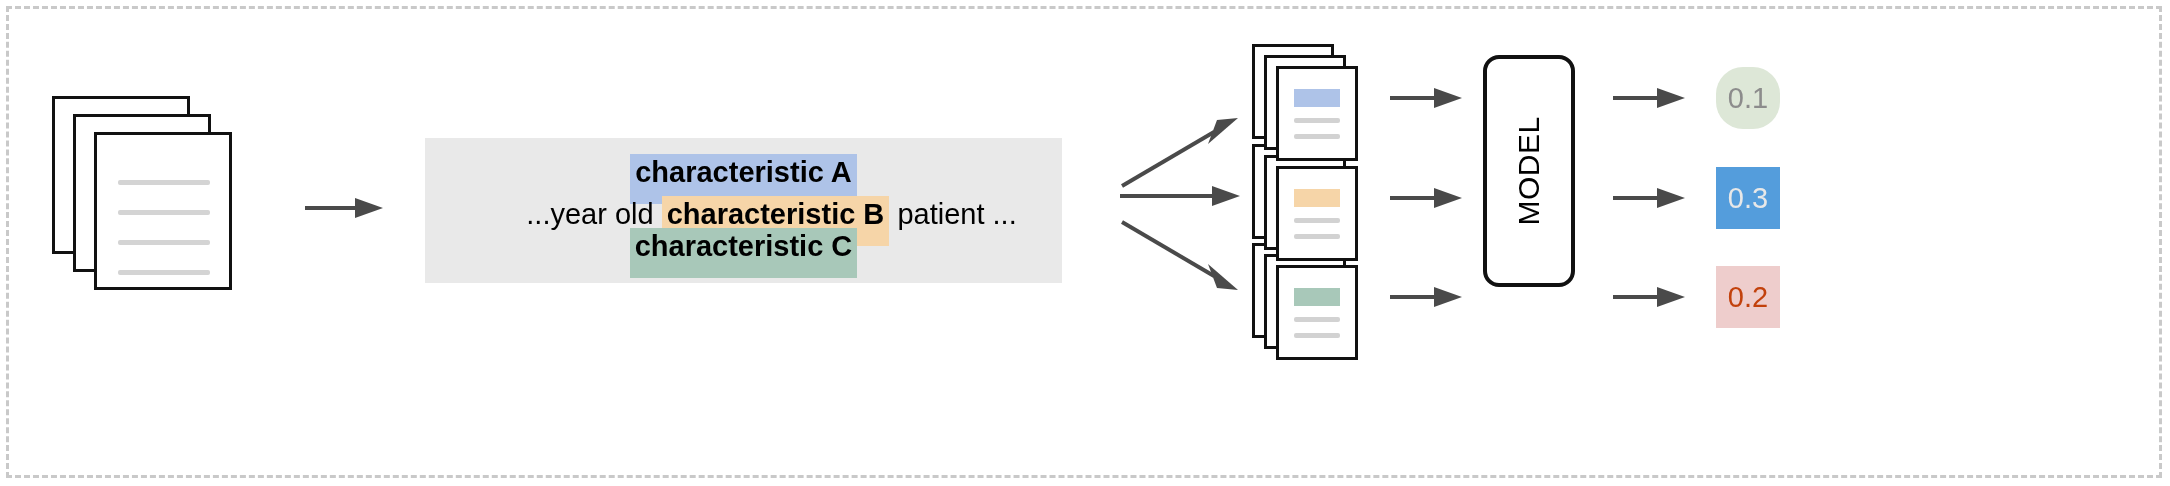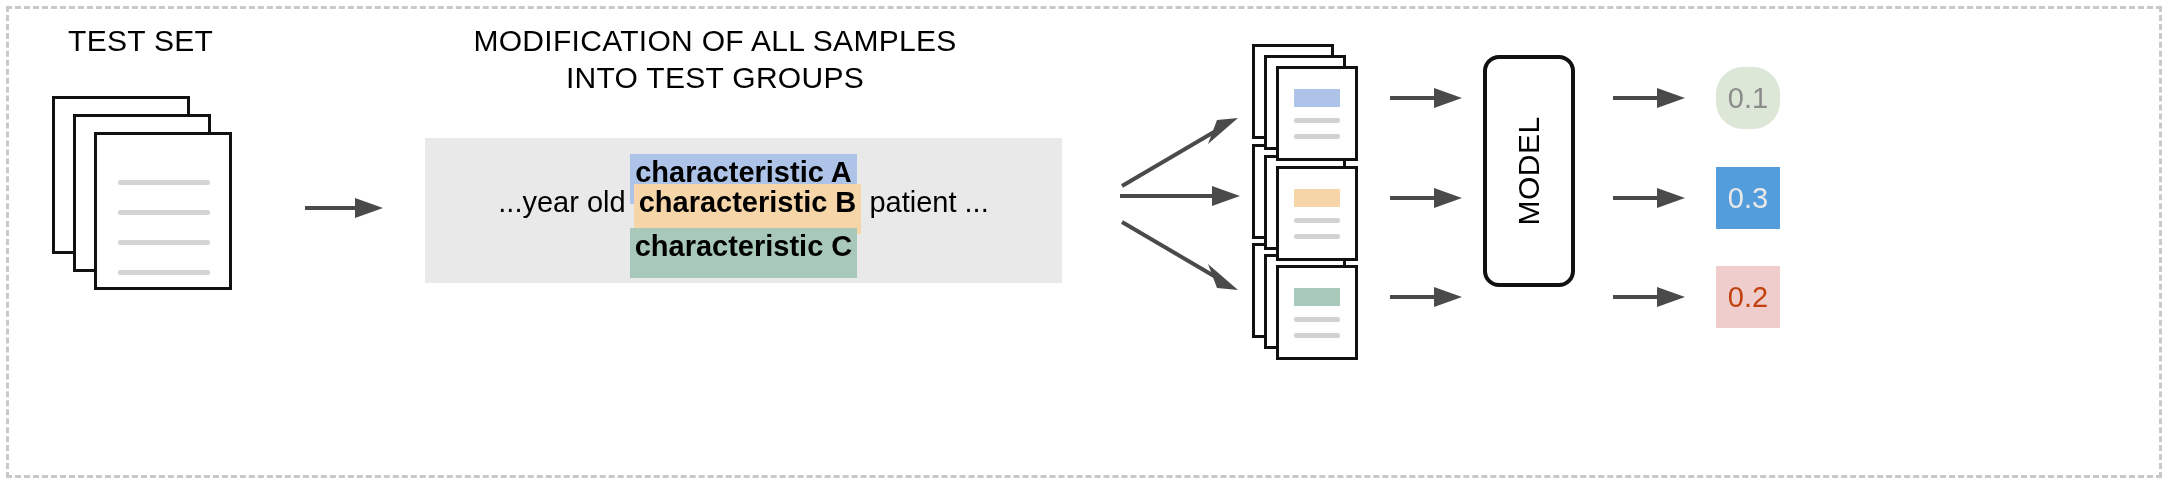--- a/index.html
+++ b/index.html
@@ -89,21 +89,21 @@
   .mod-line {
     position: absolute;
     left: 0;
     width: 637px;
     text-align: center;
     font-size: 29px;
     color: #000;
     white-space: nowrap;
   }
   #mod-line-a { top: 18px; }
-  #mod-line-b { top: 48px; }
+  #mod-line-b { top: 60px; margin-left: 28px; }
   #mod-line-c { top: 92px; }
   .hl {
     font-weight: bold;
     padding: 2px 5px 16px 5px;
   }
   .hl-a { background: #aec3e8; }
   .hl-b { background: #f6d5a8; }
   .hl-c { background: #a8c8b9; }
 
   
@@ -186,24 +186,21 @@
   }
   #analysis .bold { font-weight: bold; }
 </style>
 </head>
 <body>
 
 <div id="canvas">
 
   <div class="dashed-frame"></div>
 
-  <div class="heading" id="test-set-title">TEST SET</div>
-
-  <div class="heading" id="modification-title">MODIFICATION OF ALL SAMPLES
-INTO TEST GROUPS</div>
+
 
   <div class="bigstack">
     <div class="sheet s1"></div>
     <div class="sheet s2"></div>
     <div class="sheet s3"></div>
     <div class="ruleline r1"></div>
     <div class="ruleline r2"></div>
     <div class="ruleline r3"></div>
     <div class="ruleline r4"></div>
   </div>

